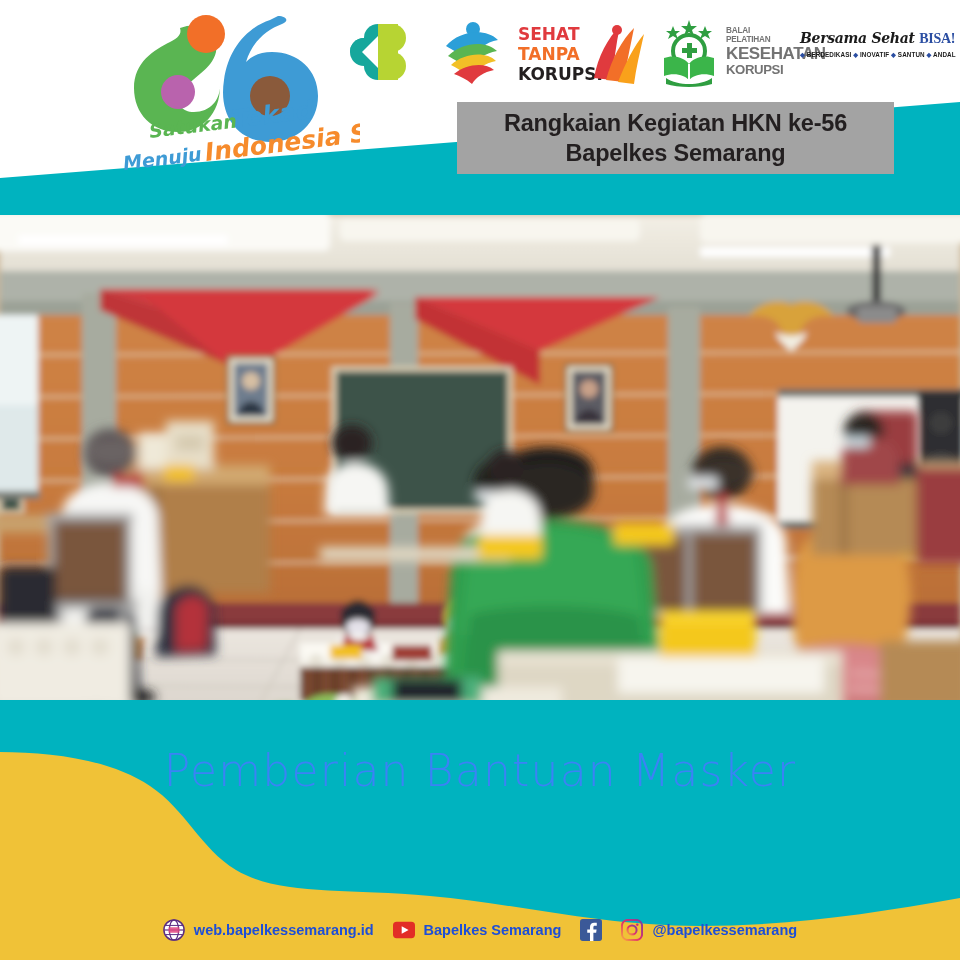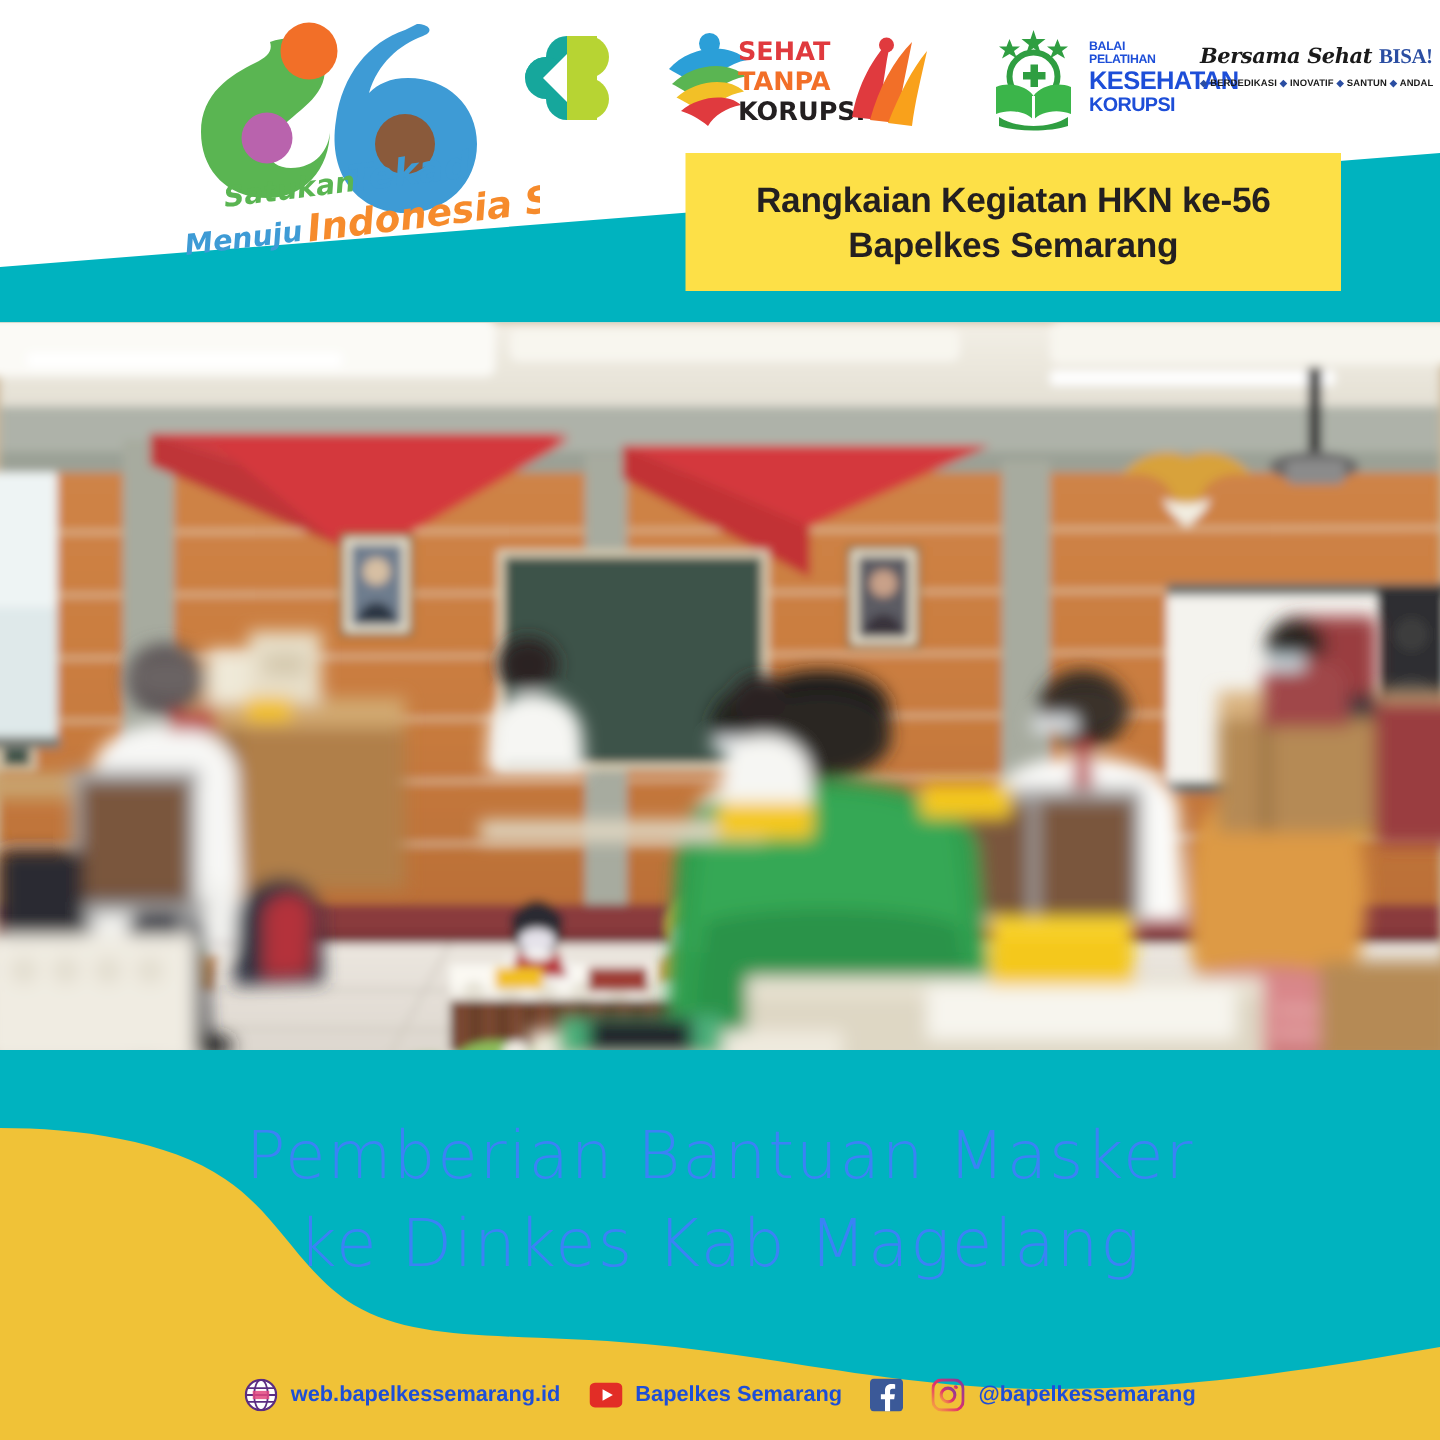--- a/index.html
+++ b/index.html
@@ -14,39 +14,39 @@
 
   
   .hkn { position:absolute; left:120px; top:6px; width:240px; height:170px; }
   .hkn svg { display:block; }
 
   
   .kemenkes { position:absolute; left:344px; top:18px; width:68px; height:68px; }
   
   .germas { position:absolute; left:440px; top:20px; width:64px; height:66px; }
   
-  .stk { position:absolute; left:490px; top:20px; width:130px; height:68px; }
+  .stk { position:absolute; left:516px; top:20px; width:130px; height:68px; }
   
   .bapelkes-logo { position:absolute; left:658px; top:18px; width:62px; height:70px; }
   .bapelkes-txt { position:absolute; left:726px; top:26px; width:70px; height:56px;
-                  font-weight:bold; color:#1d4ed8; line-height:1.12; }
+                  font-weight:bold; color:#737373; line-height:1.12; }
   .bapelkes-txt .l1 { font-size:8.2px; letter-spacing:-0.2px; }
   .bapelkes-txt .l2 { font-size:17px; letter-spacing:-0.4px; }
   .bapelkes-txt .l3 { font-size:13.2px; letter-spacing:-0.4px; }
 
   .tagline { position:absolute; left:800px; top:30px; width:130px; text-align:center; }
   .tagline .t1 { font-size:14px; font-style:italic; font-weight:bold; color:#1a1a1a; white-space:nowrap;
                  font-family:"DejaVu Serif", serif; letter-spacing:-0.3px; }
   .tagline .t1 .bisa { color:#2b4ea2; font-family:Liberation Serif, serif; font-style:normal; }
   .tagline .t2 { font-size:6.3px; font-weight:bold; color:#1a1a1a; margin-top:4px; white-space:nowrap;
                  letter-spacing:0.1px; }
   .tagline .t2 .dot { color:#2b4ea2; }
 
   
-  .title-banner { position:absolute; left:457px; top:102px; width:437px; height:92px; background:#fde047;
+  .title-banner { position:absolute; left:457px; top:102px; width:437px; height:72px; background:#a3a3a3;
                   display:flex; align-items:center; justify-content:center; z-index:5; }
   .title-banner .tt { text-align:center; color:#231f20; font-weight:bold; font-size:23.5px; line-height:1.28;
                       letter-spacing:-0.2px; }
 
   
   .photo { position:absolute; left:0; top:215px; width:960px; height:492px; overflow:hidden; background:#cbb79a; }
 
   
   .caption-zone { position:absolute; left:0; top:700px; width:960px; height:260px; overflow:hidden; }
   .caption-text { position:absolute; left:0; top:42px; width:960px; text-align:center; z-index:4;
@@ -506,21 +506,20 @@
       <rect x="0" y="0" width="960" height="260" fill="#f0c237"></rect>
       <path d="M0 0 L960 0 L960 198
                C 870 214, 790 226, 700 226
                C 600 226, 520 204, 430 196
                C 340 188, 280 196, 236 170
                C 200 148, 186 110, 150 86
                C 112 60, 52 52, 0 52 Z" fill="#00b3bf"></path>
     </svg>
     <div class="caption-text">
       <div>Pemberian Bantuan Masker</div>
-      <div>ke Dinkes Kab Magelang</div>
     </div>
   </div>
 
   <div class="footer">
 
     <div class="f-item">
       <svg class="f-icon" viewBox="0 0 24 24">
         <circle cx="12" cy="12" r="11" fill="#ffffff" stroke="#5b2d82" stroke-width="1.6"></circle>
         <ellipse cx="12" cy="12" rx="5" ry="11" fill="none" stroke="#5b2d82" stroke-width="1.3"></ellipse>
         <line x1="1" y1="12" x2="23" y2="12" stroke="#5b2d82" stroke-width="1.3"></line>

